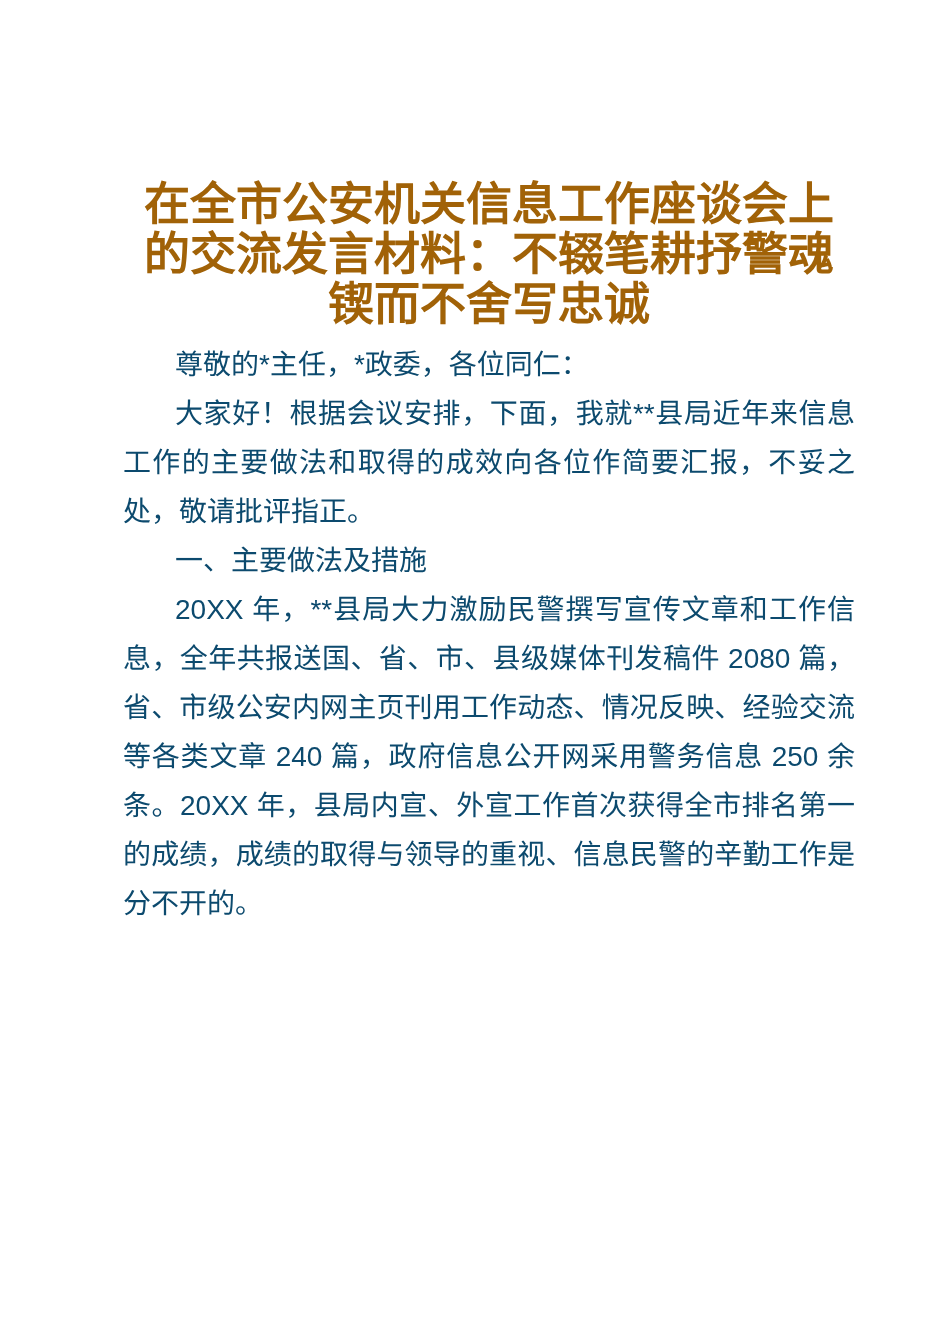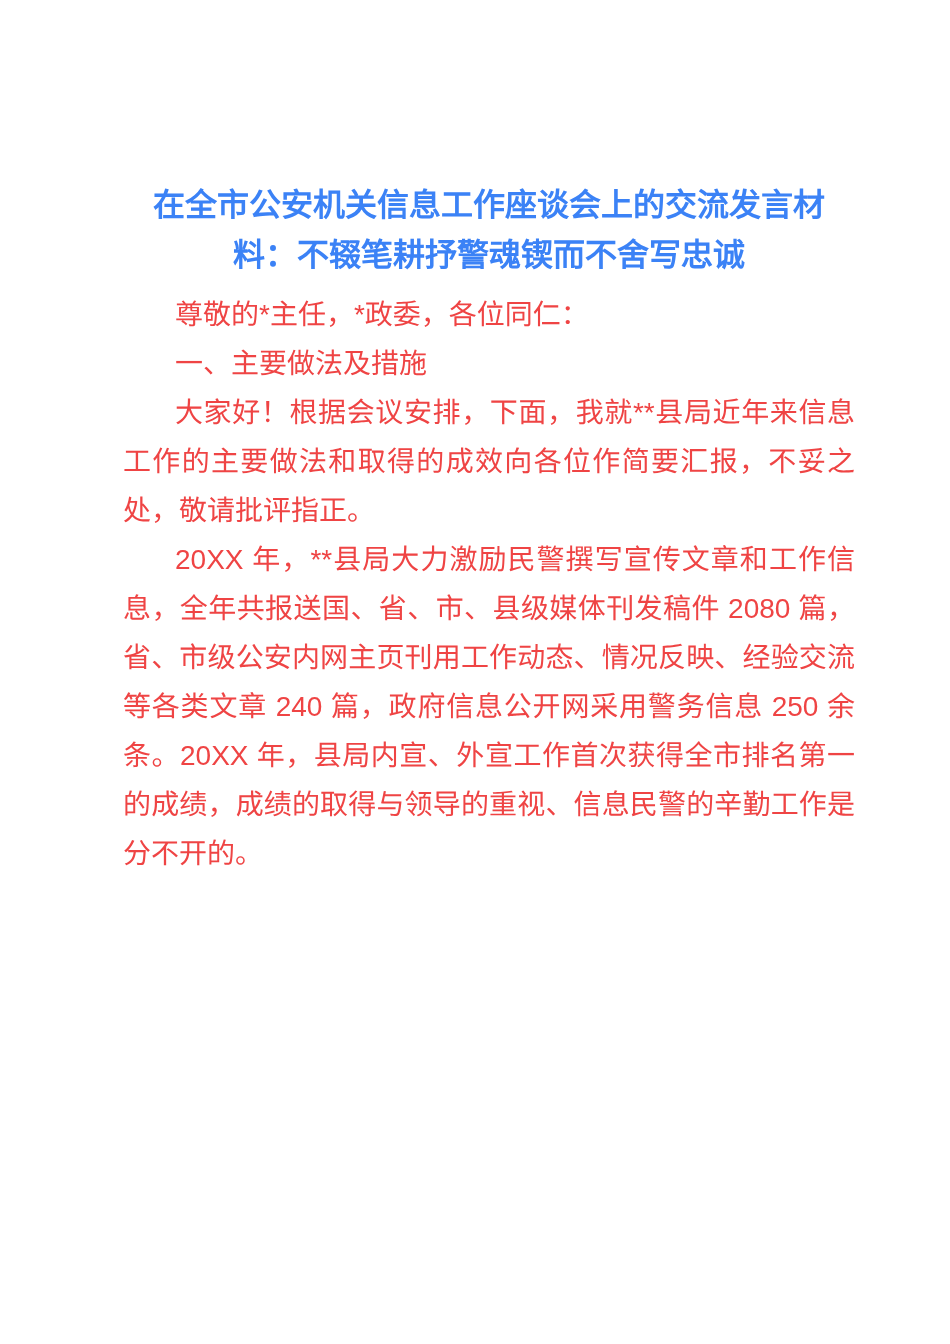--- a/index.html
+++ b/index.html
@@ -13,45 +13,45 @@
     height: 1344px;
     box-sizing: border-box;
     background: #ffffff;
     color: #000000;
     padding: 180px 95px 0 123px;
     overflow: hidden;
   }
   .doc-title {
     font-family: "Liberation Serif", "DejaVu Serif", serif;
     font-weight: bold;
-    font-size: 32px;
+    font-size: 46px;
     line-height: 50px;
     text-align: center;
     margin: 0 0 10px 0;
-    color: #3b82f6;
+    color: #a16207;
   }
   .doc-paragraph {
     font-family: "Liberation Sans", "DejaVu Sans", sans-serif;
     font-weight: normal;
     font-size: 28px;
     line-height: 49px;
     text-align: justify;
     text-indent: 52px;
     margin: 0;
-    color: #ef4444;
+    color: #0c4a6e;
     word-break: break-all;
   }
 </style>
 </head>
 <body>
 
 <div class="page">
   <h1 class="doc-title">在全市公安机关信息工作座谈会上的交流发言材料：不辍笔耕抒警魂锲而不舍写忠诚</h1>
 
   <p class="doc-paragraph">尊敬的*主任，*政委，各位同仁：</p>
 
+  <p class="doc-paragraph">大家好！根据会议安排，下面，我就**县局近年来信息工作的主要做法和取得的成效向各位作简要汇报，不妥之处，敬请批评指正。</p>
+
   <p class="doc-paragraph">一、主要做法及措施</p>
-
-  <p class="doc-paragraph">大家好！根据会议安排，下面，我就**县局近年来信息工作的主要做法和取得的成效向各位作简要汇报，不妥之处，敬请批评指正。</p>
 
   <p class="doc-paragraph">20XX 年，**县局大力激励民警撰写宣传文章和工作信息，全年共报送国、省、市、县级媒体刊发稿件 2080 篇，省、市级公安内网主页刊用工作动态、情况反映、经验交流等各类文章 240 篇，政府信息公开网采用警务信息 250 余条。20XX 年，县局内宣、外宣工作首次获得全市排名第一的成绩，成绩的取得与领导的重视、信息民警的辛勤工作是分不开的。</p>
 
 </div>
 
 </body></html>

